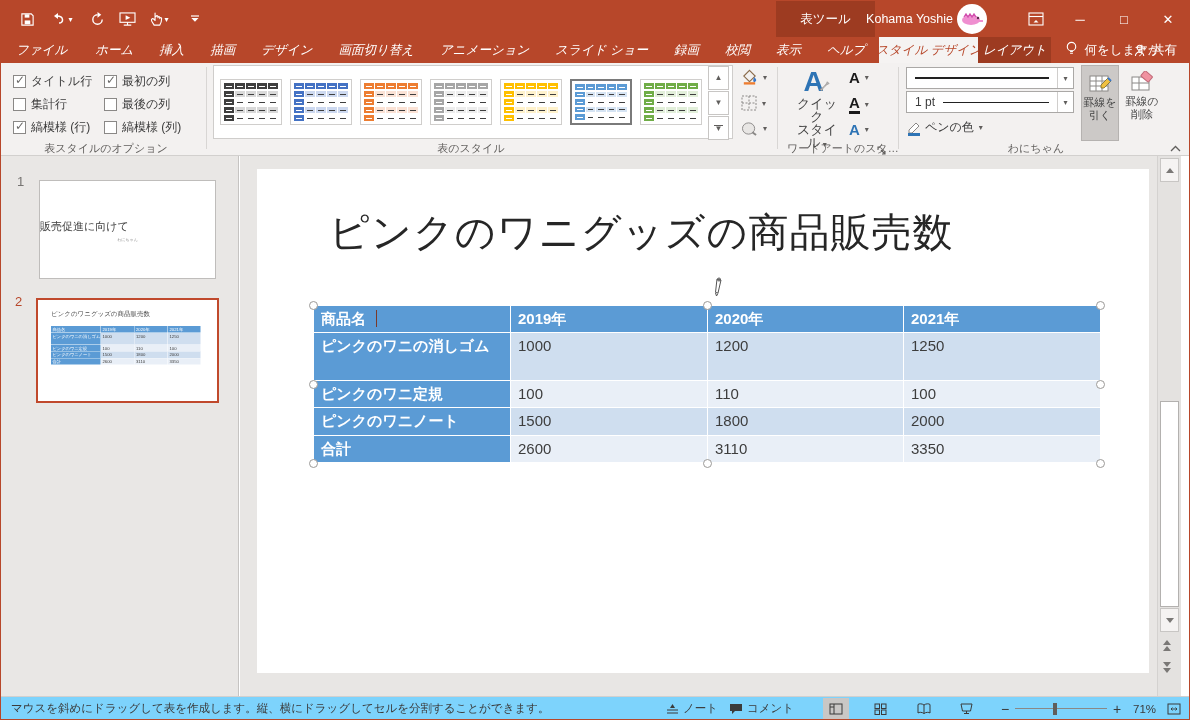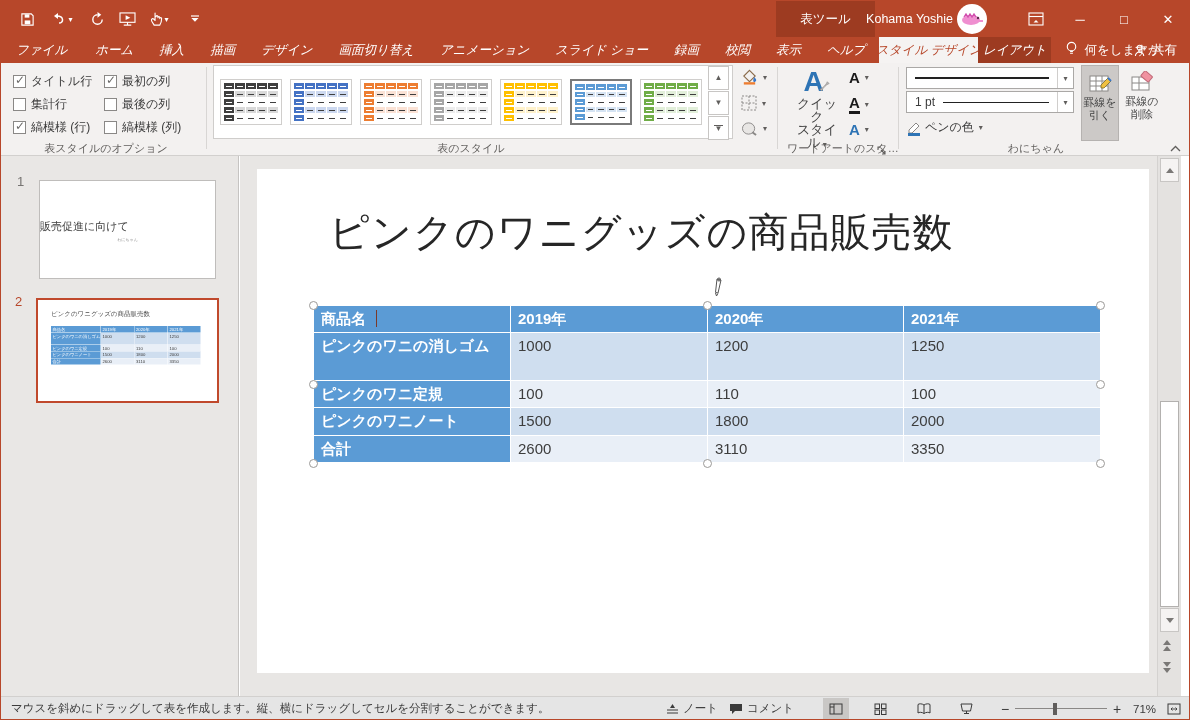--- a/index.html
+++ b/index.html
@@ -70,21 +70,21 @@
 
   
   #vscroll{position:absolute;right:8px;top:155px;width:24px;height:540px;background:#e4e2e0;border-left:1px solid #d4d2d0;}
   .sbtn{position:absolute;left:2px;width:19px;height:24px;background:#f5f3f2;border:1px solid #c8c6c4;display:flex;align-items:center;justify-content:center;}
   .tri-up{width:0;height:0;border-left:4px solid transparent;border-right:4px solid transparent;border-bottom:5px solid #7a7876;}
   .tri-dn{width:0;height:0;border-left:4px solid transparent;border-right:4px solid transparent;border-top:5px solid #7a7876;}
   #sthumbv{position:absolute;left:2px;top:245px;width:19px;height:206px;background:#fff;border:1px solid #b3b1af;}
   .dbl{position:absolute;left:5px;display:flex;flex-direction:column;gap:1px;align-items:center;}
 
   
-  #statusbar{position:absolute;left:0;top:695px;width:100%;height:24px;background:#e5e5e5;border-top:1px solid #d2d0ce;font-size:11.5px;color:#3b3b3b;}
+  #statusbar{position:absolute;left:0;top:695px;width:100%;height:24px;background:#7dd3fc;border-top:1px solid #d2d0ce;font-size:11.5px;color:#3b3b3b;}
   .sitem{position:absolute;top:0;height:23px;display:flex;align-items:center;gap:4px;}
   .viewbtn{position:absolute;top:1px;width:26px;height:21px;display:flex;align-items:center;justify-content:center;}
   .viewbtn.active{background:#c9c7c5;}
 
   
   #mini2-title{position:absolute;left:13px;top:9px;font-size:13px;color:#4a4a4a;transform:scale(.5);transform-origin:0 0;white-space:nowrap;font-weight:200;}
   #mini2-table{position:absolute;left:13px;top:26px;width:300px;display:grid;grid-template-columns:100px 67px 67px 66px;transform:scale(.5);transform-origin:0 0;font-size:8.5px;}
   #mini2-table .cell{border-right:1px solid #fff;border-bottom:1px solid #fff;padding:1px 0 0 3px;color:#3d3d3d;line-height:10px;}
   #mini2-table .hdr,#mini2-table .fc{background:#5b9bd5;color:#fff;}
   #t1-title{position:absolute;left:0;top:38px;width:100%;text-align:left;font-size:11px;color:#404040;}

